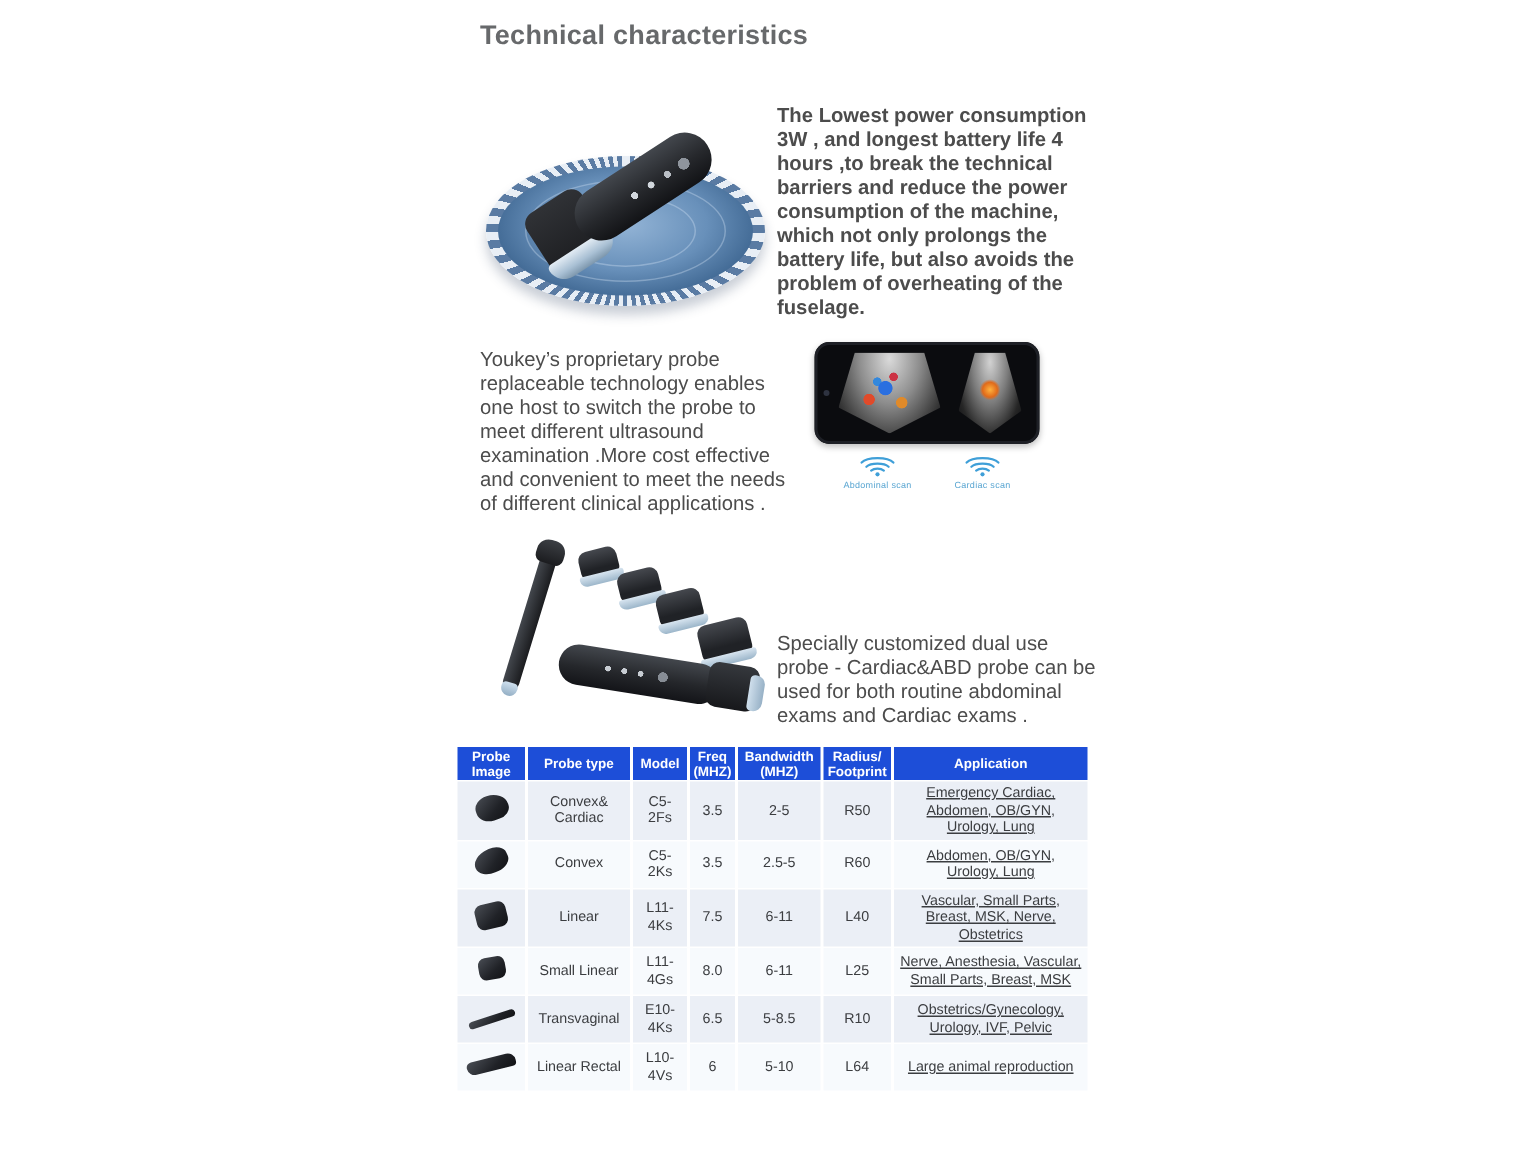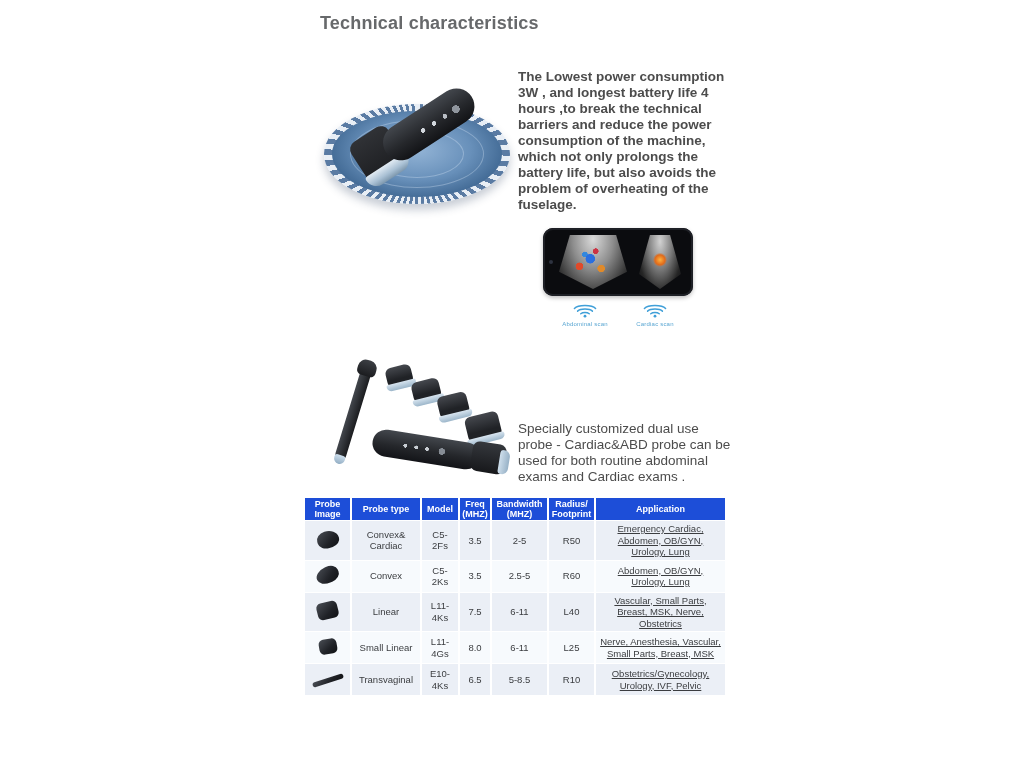--- a/index.html
+++ b/index.html
@@ -135,20 +135,27 @@
   <p class="para para-power">The Lowest power   consumption
 3W , and longest battery life 4
 hours ,to break the technical
 barriers and reduce the power
 consumption of the machine,
 which not only prolongs the
 battery life, but also avoids the
 problem of overheating of the
 fuselage.</p>
 
+  <p class="para para-replace">Youkey’s proprietary probe
+replaceable technology enables
+one host to switch the probe to
+meet different  ultrasound
+examination  .More cost effective
+and convenient to meet the needs
+of different clinical applications .</p>
 
   <div class="phone">
     <div class="phone-cam"></div>
     <div class="us us-left"></div>
     <div class="us us-right"></div>
   </div>
   <div class="wifi-row">
     <div class="wifi-item">
       <svg viewBox="0 0 24 17" fill="none" stroke="#3f9fd8" stroke-width="1.4" stroke-linecap="round">
         <path d="M2 7 C5.5 3.2, 18.5 3.2, 22 7"></path>
@@ -250,16 +257,25 @@
     </tr>
         <tr>
       <td class="cell-img"><span class="probe-icon transvaginal-probe-icon"></span></td>
       <td style="white-space:pre-line">Transvaginal</td>
       <td>E10-4Ks</td>
       <td>6.5</td>
       <td>5-8.5</td>
       <td>R10</td>
       <td class="cell-app">Obstetrics/Gynecology, Urology, IVF, Pelvic</td>
     </tr>
+        <tr>
+      <td class="cell-img"><span class="probe-icon linear-rectal-probe-icon"></span></td>
+      <td style="white-space:pre-line">Linear Rectal</td>
+      <td>L10-4Vs</td>
+      <td>6</td>
+      <td>5-10</td>
+      <td>L64</td>
+      <td class="cell-app">Large animal reproduction</td>
+    </tr>
       </tbody>
   </table>
 
 </div>
 
 </body></html>

